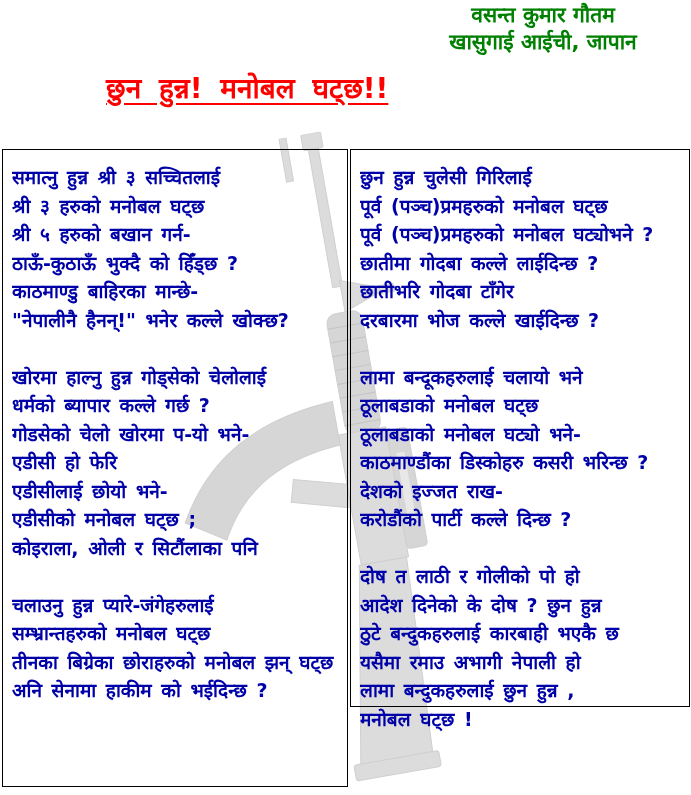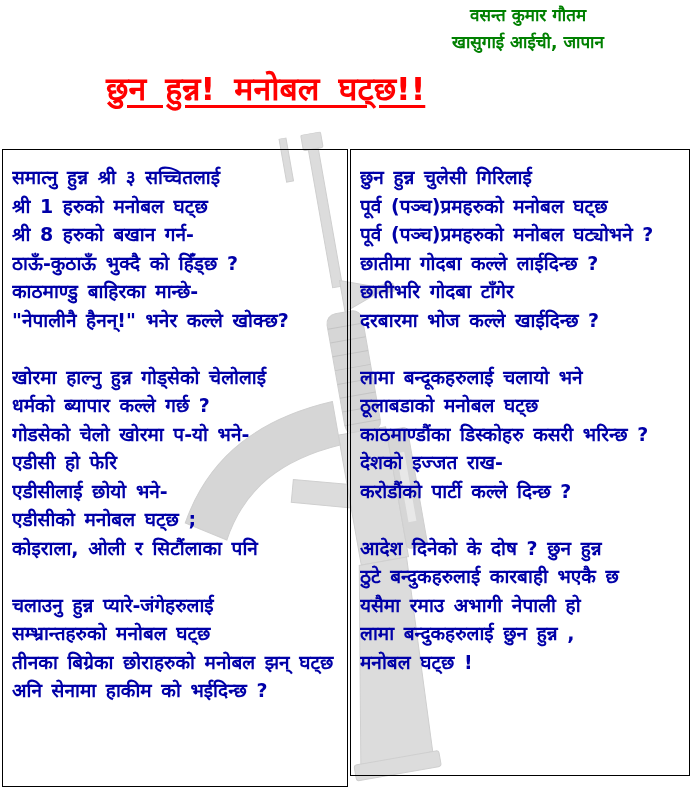--- a/index.html
+++ b/index.html
@@ -3,46 +3,46 @@
 <meta charset="utf-8">
 <style>
   html,body{margin:0;padding:0;}
   body{
     width:691px;height:795px;position:relative;background:#ffffff;
     overflow:hidden;
     font-family:"DejaVu Sans",sans-serif;
   }
   
   .author-block{
-    position:absolute;top:2px;right:43px;width:240px;
+    position:absolute;top:2px;right:28px;width:240px;
     text-align:center;color:#008000;font-weight:bold;
-    font-size:17px;line-height:27px;white-space:nowrap;
+    font-size:21px;line-height:27px;white-space:nowrap;
   }
   
   .poem-title{
     position:absolute;top:70px;left:106px;
-    color:#ff0000;font-weight:bold;font-size:32px;line-height:38px;
+    color:#ff0000;font-weight:bold;font-size:28px;line-height:38px;
     text-decoration:underline;text-underline-offset:5px;
     word-spacing:8px;white-space:nowrap;
   }
   
   .watermark{
     position:absolute;left:-40px;top:322px;width:660px;height:300px;
     transform:rotate(80deg);transform-origin:330px 150px;
     z-index:0;pointer-events:none;
   }
   
   .poem-box{
     position:absolute;border:1px solid #000000;background:transparent;
     z-index:1;box-sizing:border-box;padding:13px 0 0 9px;
     color:#0000a8;font-weight:bold;font-size:19px;
     word-spacing:3px;
   }
   .poem-box-left{left:2px;top:149px;width:346px;height:638px;}
-  .poem-box-right{left:350px;top:149px;width:340px;height:627px;}
+  .poem-box-right{left:350px;top:149px;width:340px;height:558px;}
   .poem-line{height:28.5px;line-height:28.5px;white-space:nowrap;overflow:hidden;}
 </style>
 </head>
 <body>
 
 <div class="watermark">
   <svg width="660" height="300" viewBox="0 0 660 300" xmlns="http://www.w3.org/2000/svg">
     <g fill="#dcdcdc" stroke="#cfcfcf" stroke-width="1">
 
       <rect x="0" y="61" width="16" height="20" rx="2"></rect>
@@ -73,22 +73,22 @@
 
 <div class="author-block">
   <div>वसन्त कुमार गौतम</div>
   <div>खासुगाई आईची, जापान</div>
 </div>
 
 <div class="poem-title">छुन हुन्न! मनोबल घट्छ!!</div>
 
 <div class="poem-box poem-box-left">
     <div class="poem-line">समात्नु हुन्न श्री ३ सच्चितलाई</div>
-    <div class="poem-line">श्री 1 हरुको मनोबल घट्छ</div>
-    <div class="poem-line">श्री 8 हरुको बखान गर्न-</div>
+    <div class="poem-line">श्री ३ हरुको मनोबल घट्छ</div>
+    <div class="poem-line">श्री ५ हरुको बखान गर्न-</div>
     <div class="poem-line">ठाऊँ-कुठाऊँ भुक्दै को हिँड्छ ?</div>
     <div class="poem-line">काठमाण्डु बाहिरका मान्छे-</div>
     <div class="poem-line">"नेपालीनै हैनन्!" भनेर कल्ले खोक्छ?</div>
     <div class="poem-line"></div>
     <div class="poem-line">खोरमा हाल्नु हुन्न गोड्सेको चेलोलाई</div>
     <div class="poem-line">धर्मको ब्यापार कल्ले गर्छ ?</div>
     <div class="poem-line">गोडसेको चेलो खोरमा प-यो भने-</div>
     <div class="poem-line">एडीसी हो फेरि</div>
     <div class="poem-line">एडीसीलाई छोयो भने-</div>
     <div class="poem-line">एडीसीको मनोबल घट्छ  ;</div>
@@ -103,22 +103,24 @@
 <div class="poem-box poem-box-right">
     <div class="poem-line">छुन हुन्न चुलेसी गिरिलाई</div>
     <div class="poem-line">पूर्व (पञ्च)प्रमहरुको मनोबल घट्छ</div>
     <div class="poem-line">पूर्व (पञ्च)प्रमहरुको मनोबल घट्योभने ?</div>
     <div class="poem-line">छातीमा गोदबा कल्ले लाईदिन्छ ?</div>
     <div class="poem-line">छातीभरि गोदबा टाँगेर</div>
     <div class="poem-line">दरबारमा भोज कल्ले खाईदिन्छ  ?</div>
     <div class="poem-line"></div>
     <div class="poem-line">लामा बन्दूकहरुलाई चलायो भने</div>
     <div class="poem-line">ठूलाबडाको मनोबल घट्छ</div>
+    <div class="poem-line">ठूलाबडाको मनोबल घट्यो भने-</div>
     <div class="poem-line">काठमाण्डौंका डिस्कोहरु कसरी भरिन्छ  ?</div>
     <div class="poem-line">देशको इज्जत राख-</div>
     <div class="poem-line">करोडौंको पार्टी कल्ले दिन्छ ?</div>
     <div class="poem-line"></div>
+    <div class="poem-line">दोष त लाठी र गोलीको पो हो</div>
     <div class="poem-line">आदेश दिनेको के दोष ? छुन हुन्न</div>
     <div class="poem-line">ठुटे बन्दुकहरुलाई कारबाही भएकै छ</div>
     <div class="poem-line">यसैमा रमाउ अभागी नेपाली हो</div>
     <div class="poem-line">लामा बन्दुकहरुलाई छुन हुन्न ,</div>
     <div class="poem-line">मनोबल घट्छ  !</div>
   </div>
 
 </body></html>

